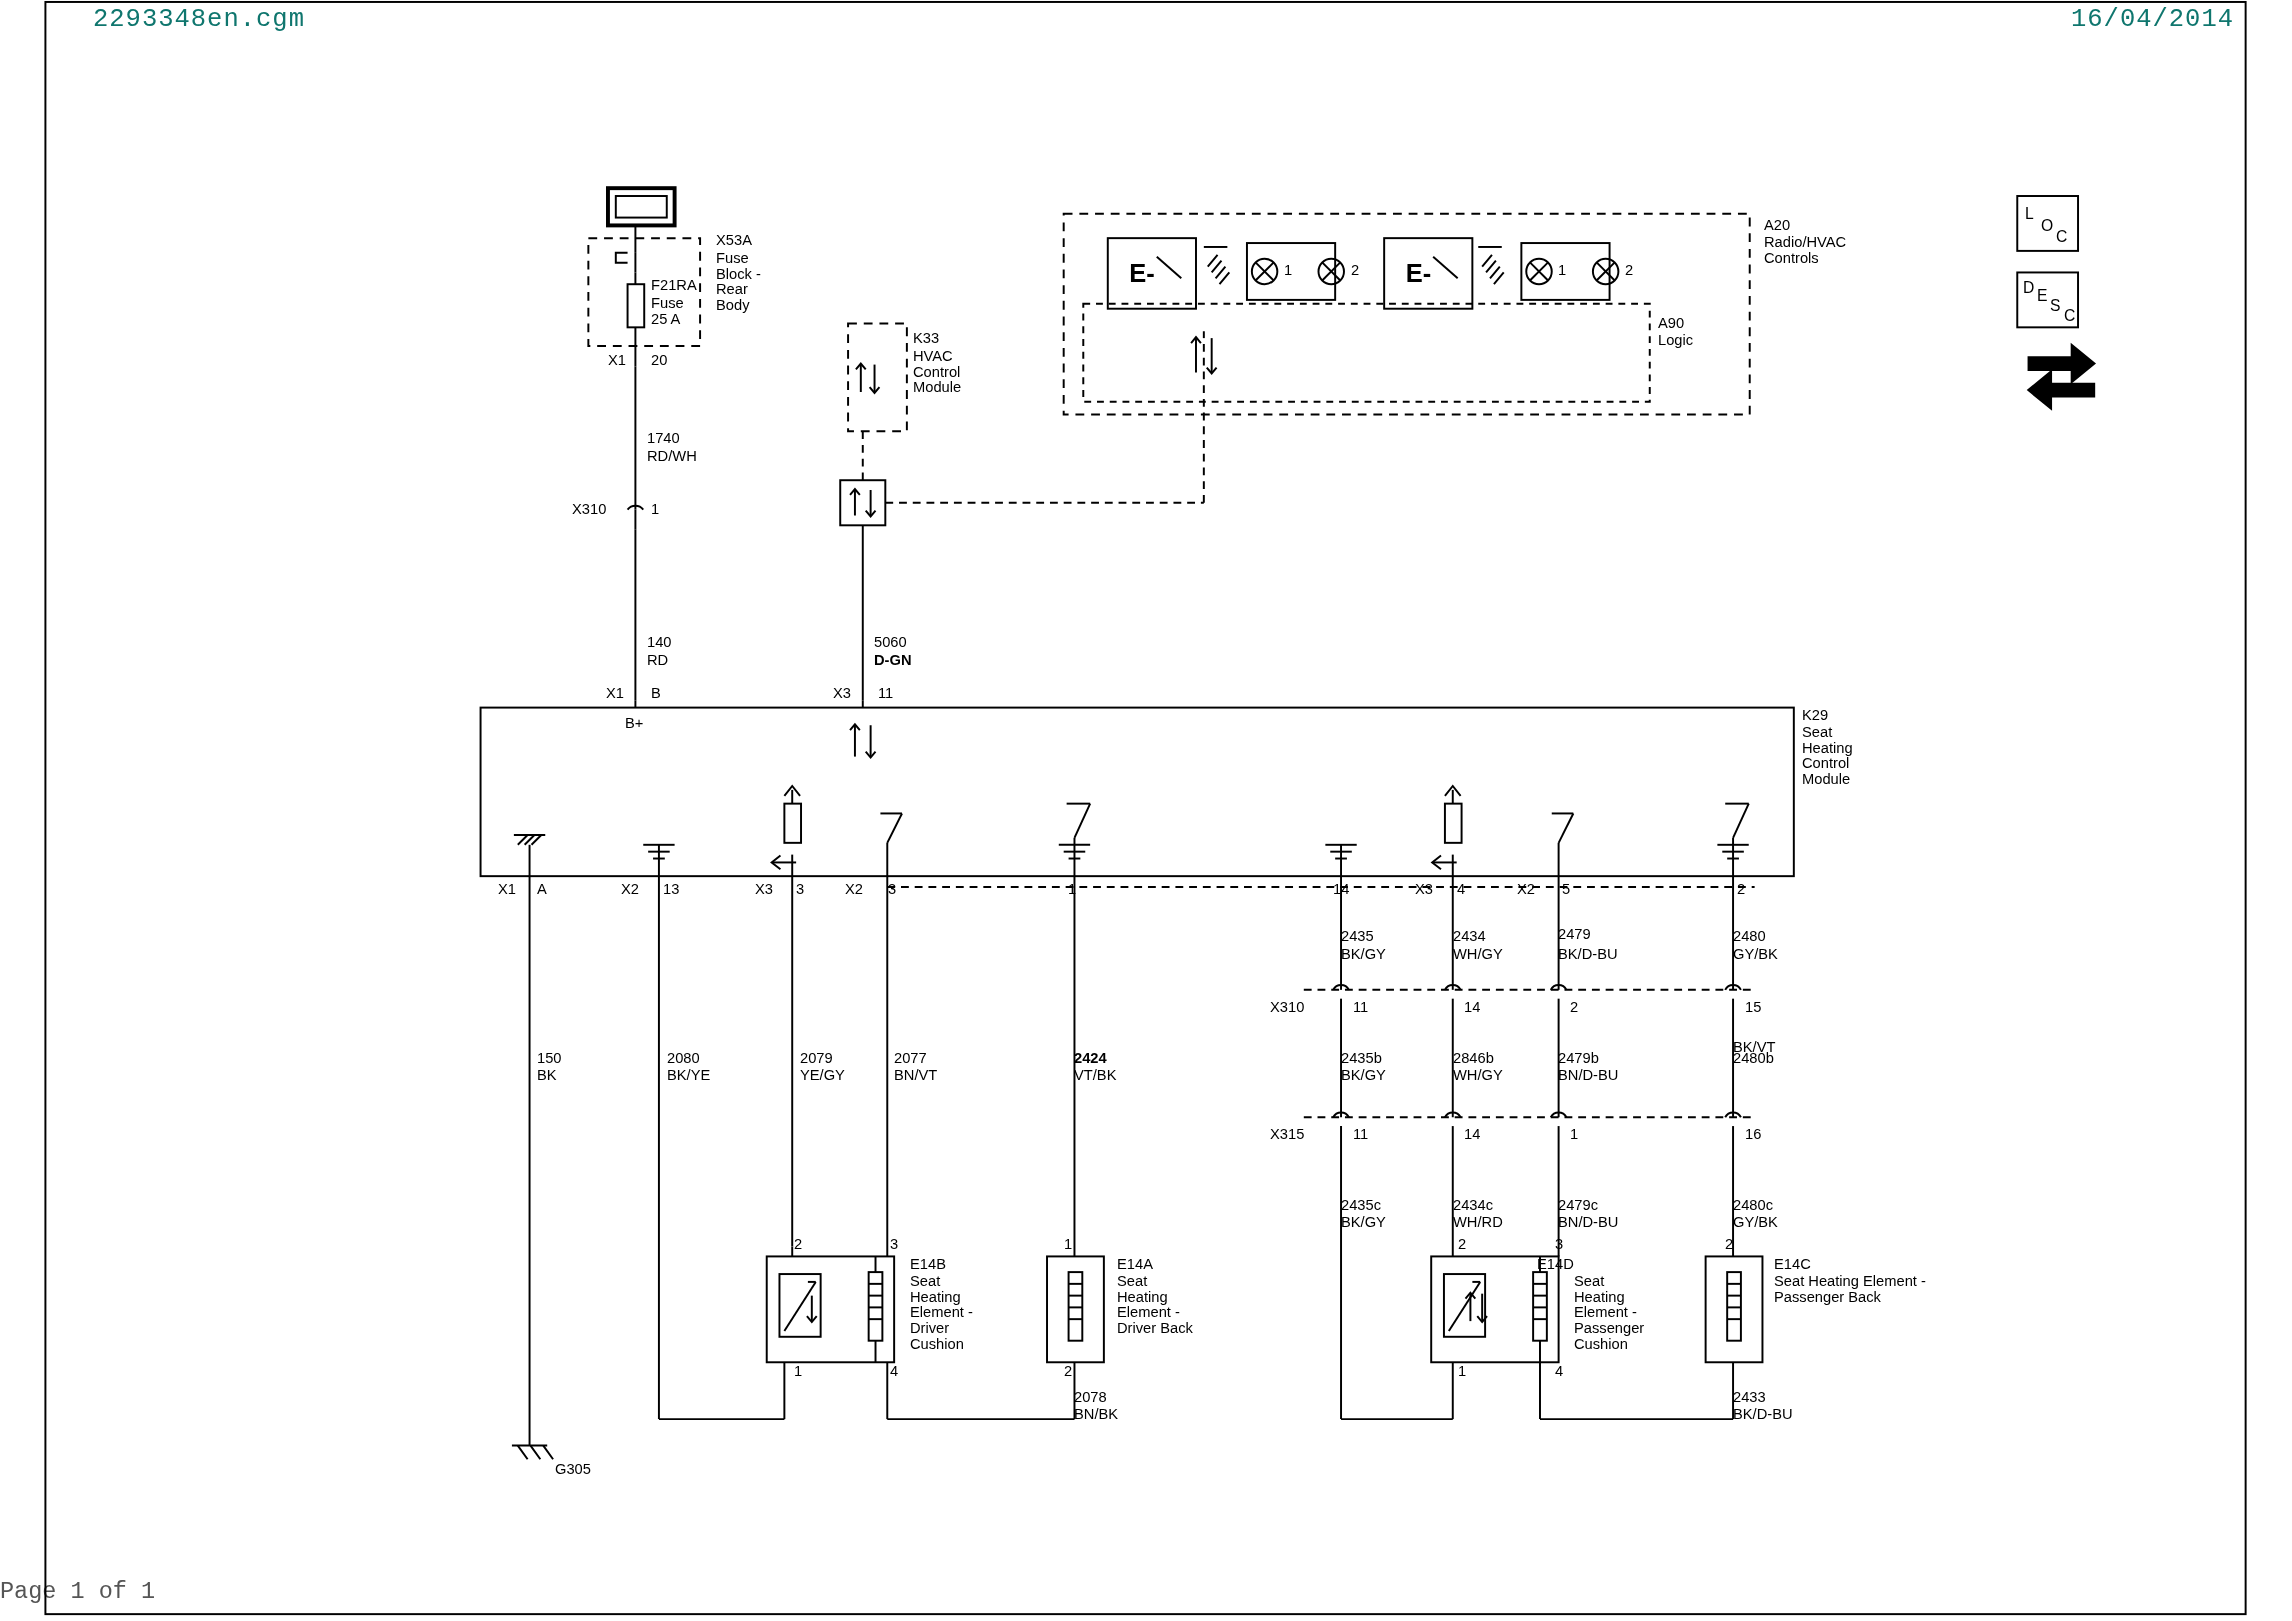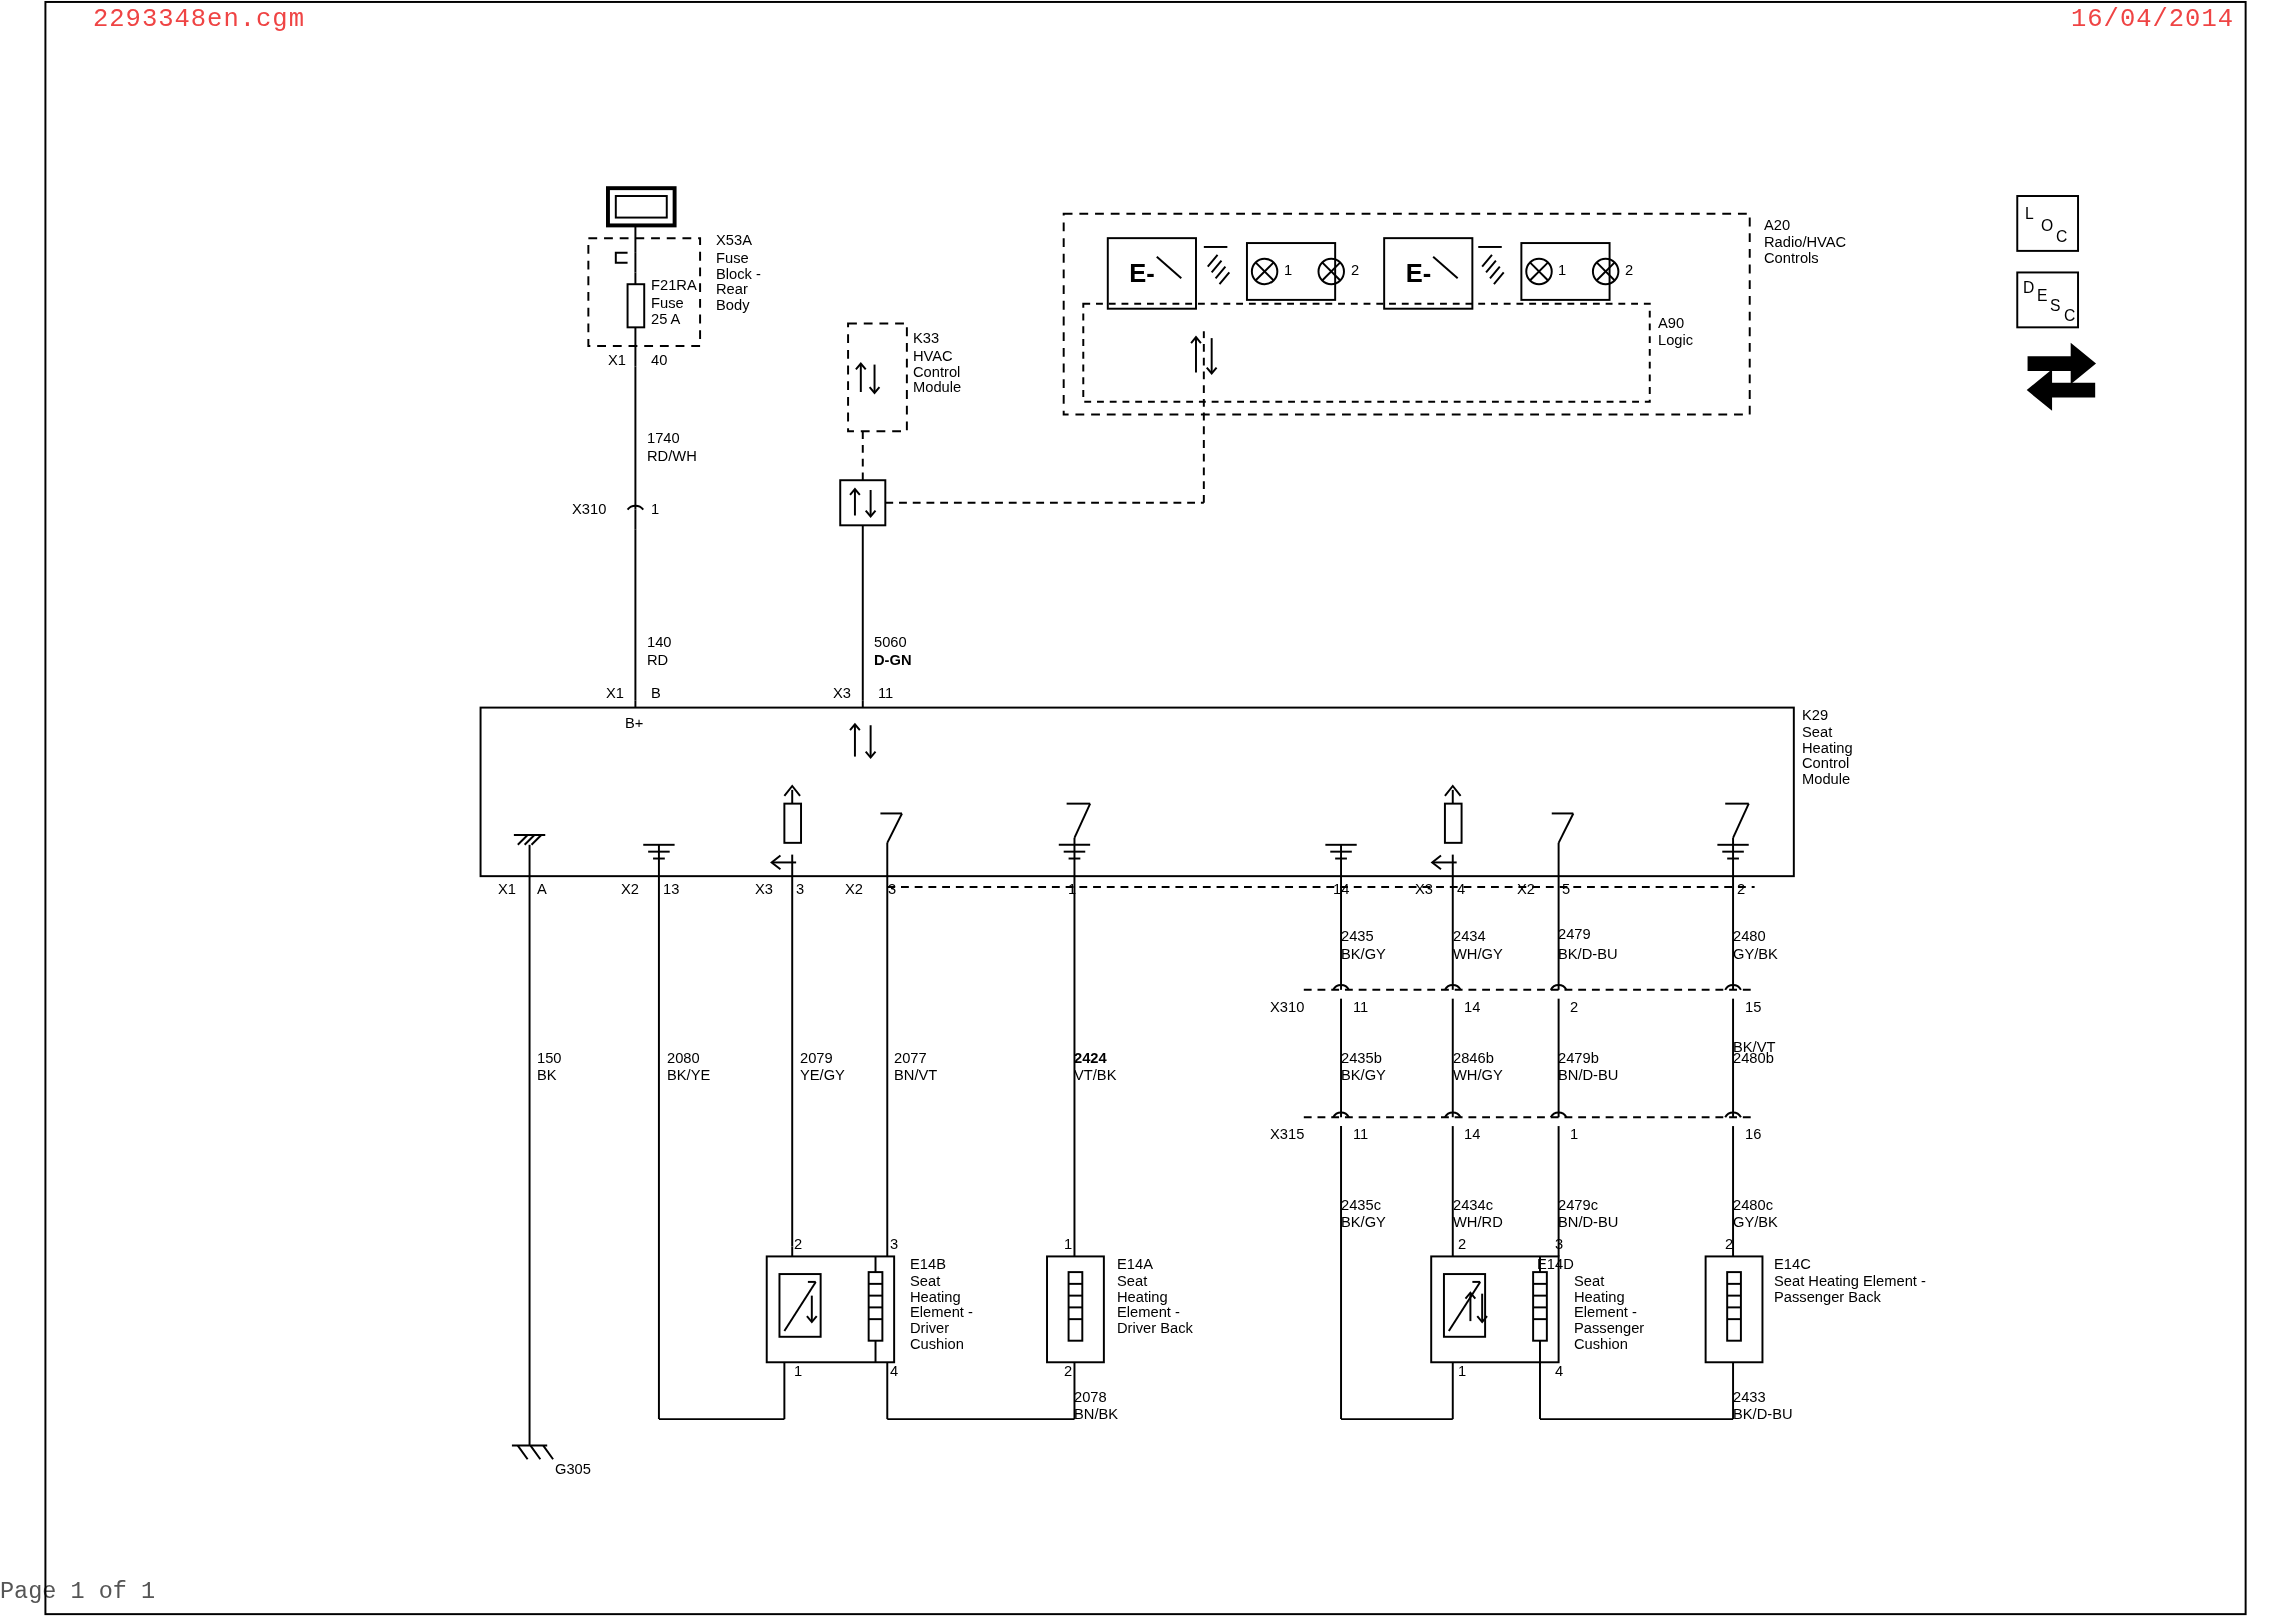--- a/index.html
+++ b/index.html
@@ -1,18 +1,18 @@
 <!DOCTYPE html>
 <html><head>
 <meta charset="utf-8">
 <style>
   html,body{margin:0;padding:0;background:#fff;}
   body{width:2293px;height:1621px;font-family:"Liberation Sans",sans-serif;color:#000;}
   #sheet{position:relative;width:2293px;height:1621px;overflow:hidden;}
-  .hdr{position:absolute;font-family:"Liberation Mono",monospace;font-size:25.5px;letter-spacing:1px;color:#ef4444;}
+  .hdr{position:absolute;font-family:"Liberation Mono",monospace;font-size:25.5px;letter-spacing:1px;color:#0f766e;}
   #doc-id{left:93px;top:4.9px;}
   #doc-date{right:59px;top:4.9px;}
   #page-footer{position:absolute;left:0;right:0;top:1578px;text-align:left;font-family:"Liberation Mono",monospace;font-size:23.5px;color:#555;}
   .lbl{position:absolute;font-size:14.7px;line-height:15.7px;white-space:pre;}
   .lbl.b{font-weight:bold;}
   svg{position:absolute;left:0;top:0;}
   .outer-border{fill:none;stroke:#000;stroke-width:2;}
 </style>
 </head>
 <body>
@@ -321,21 +321,21 @@
 
   <div class="lbl" style="left:716px;top:233px;">X53A</div>
   <div class="lbl" style="left:716px;top:251px;">Fuse
 Block -
 Rear
 Body</div>
   <div class="lbl" style="left:651px;top:278px;">F21RA</div>
   <div class="lbl" style="left:651px;top:296px;">Fuse
 25 A</div>
   <div class="lbl" style="left:608px;top:353px;">X1</div>
-  <div class="lbl" style="left:651px;top:353px;">40</div>
+  <div class="lbl" style="left:651px;top:353px;">20</div>
 
   <div class="lbl" style="left:647px;top:431px;">1740</div>
   <div class="lbl" style="left:647px;top:449px;">RD/WH</div>
   <div class="lbl" style="left:572px;top:502px;">X310</div>
   <div class="lbl" style="left:651px;top:502px;">1</div>
   <div class="lbl" style="left:647px;top:635px;">140</div>
   <div class="lbl" style="left:647px;top:653px;">RD</div>
 
   <div class="lbl" style="left:913px;top:331px;">K33</div>
   <div class="lbl" style="left:913px;top:349px;">HVAC

